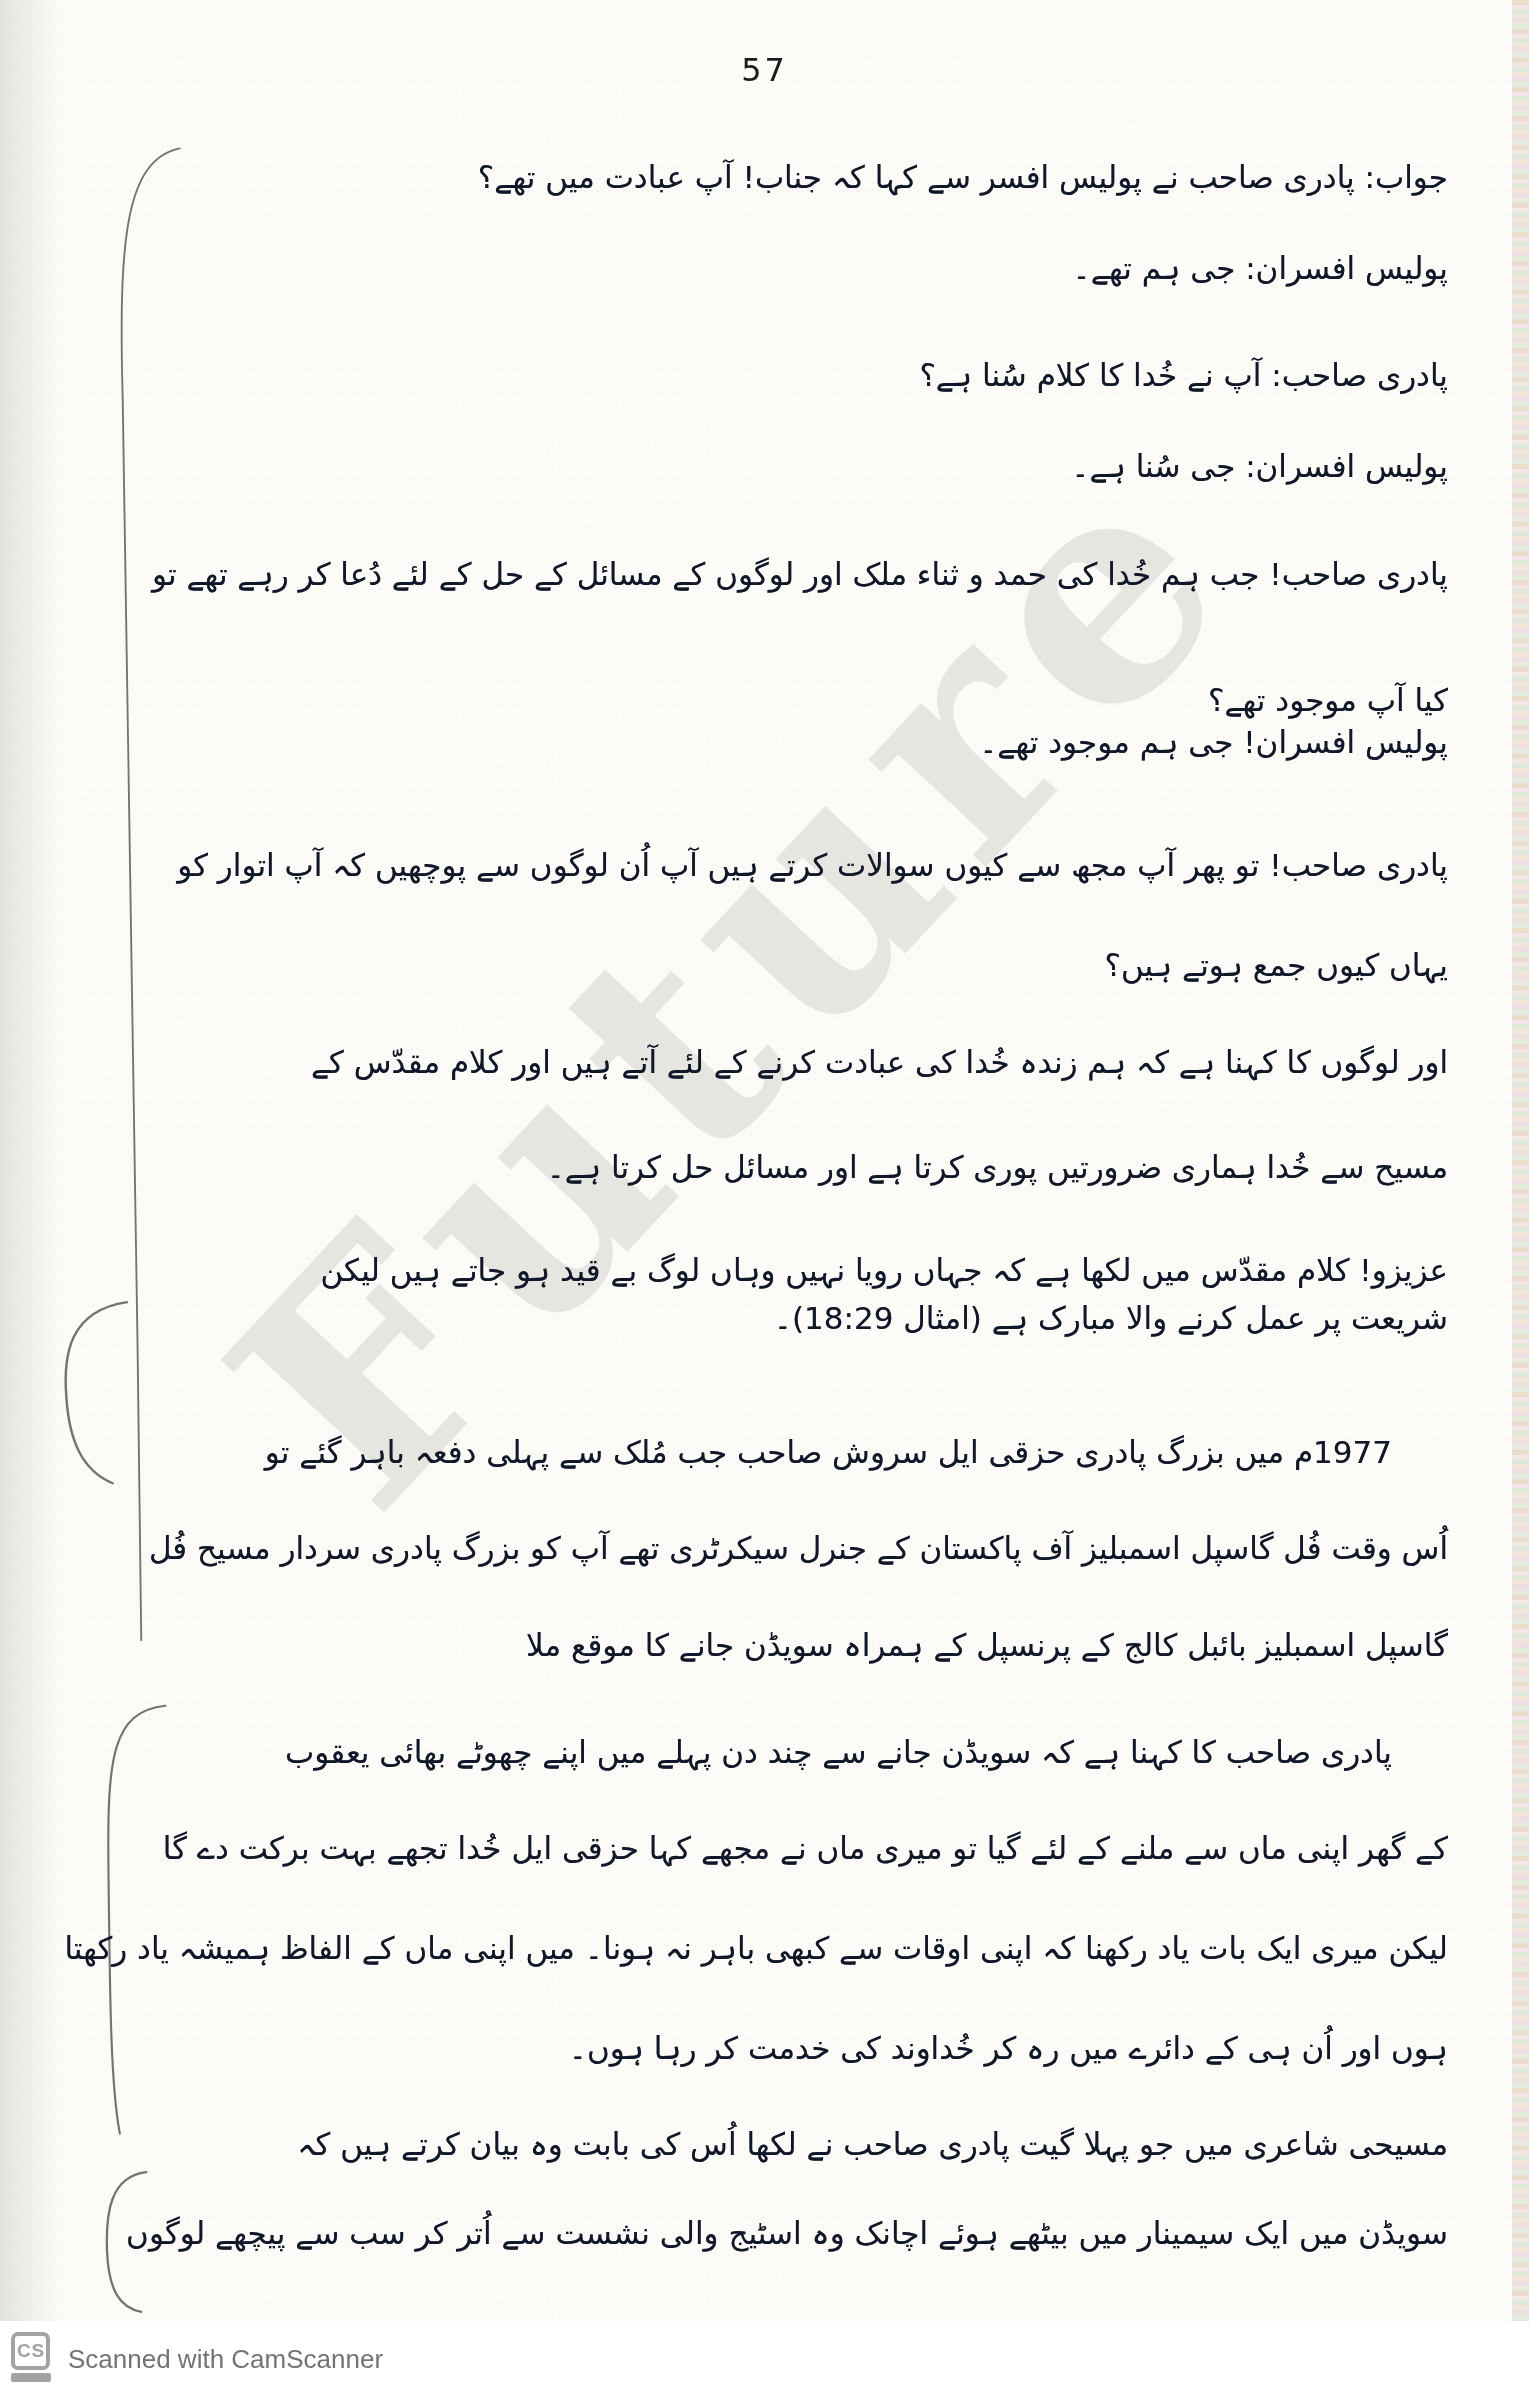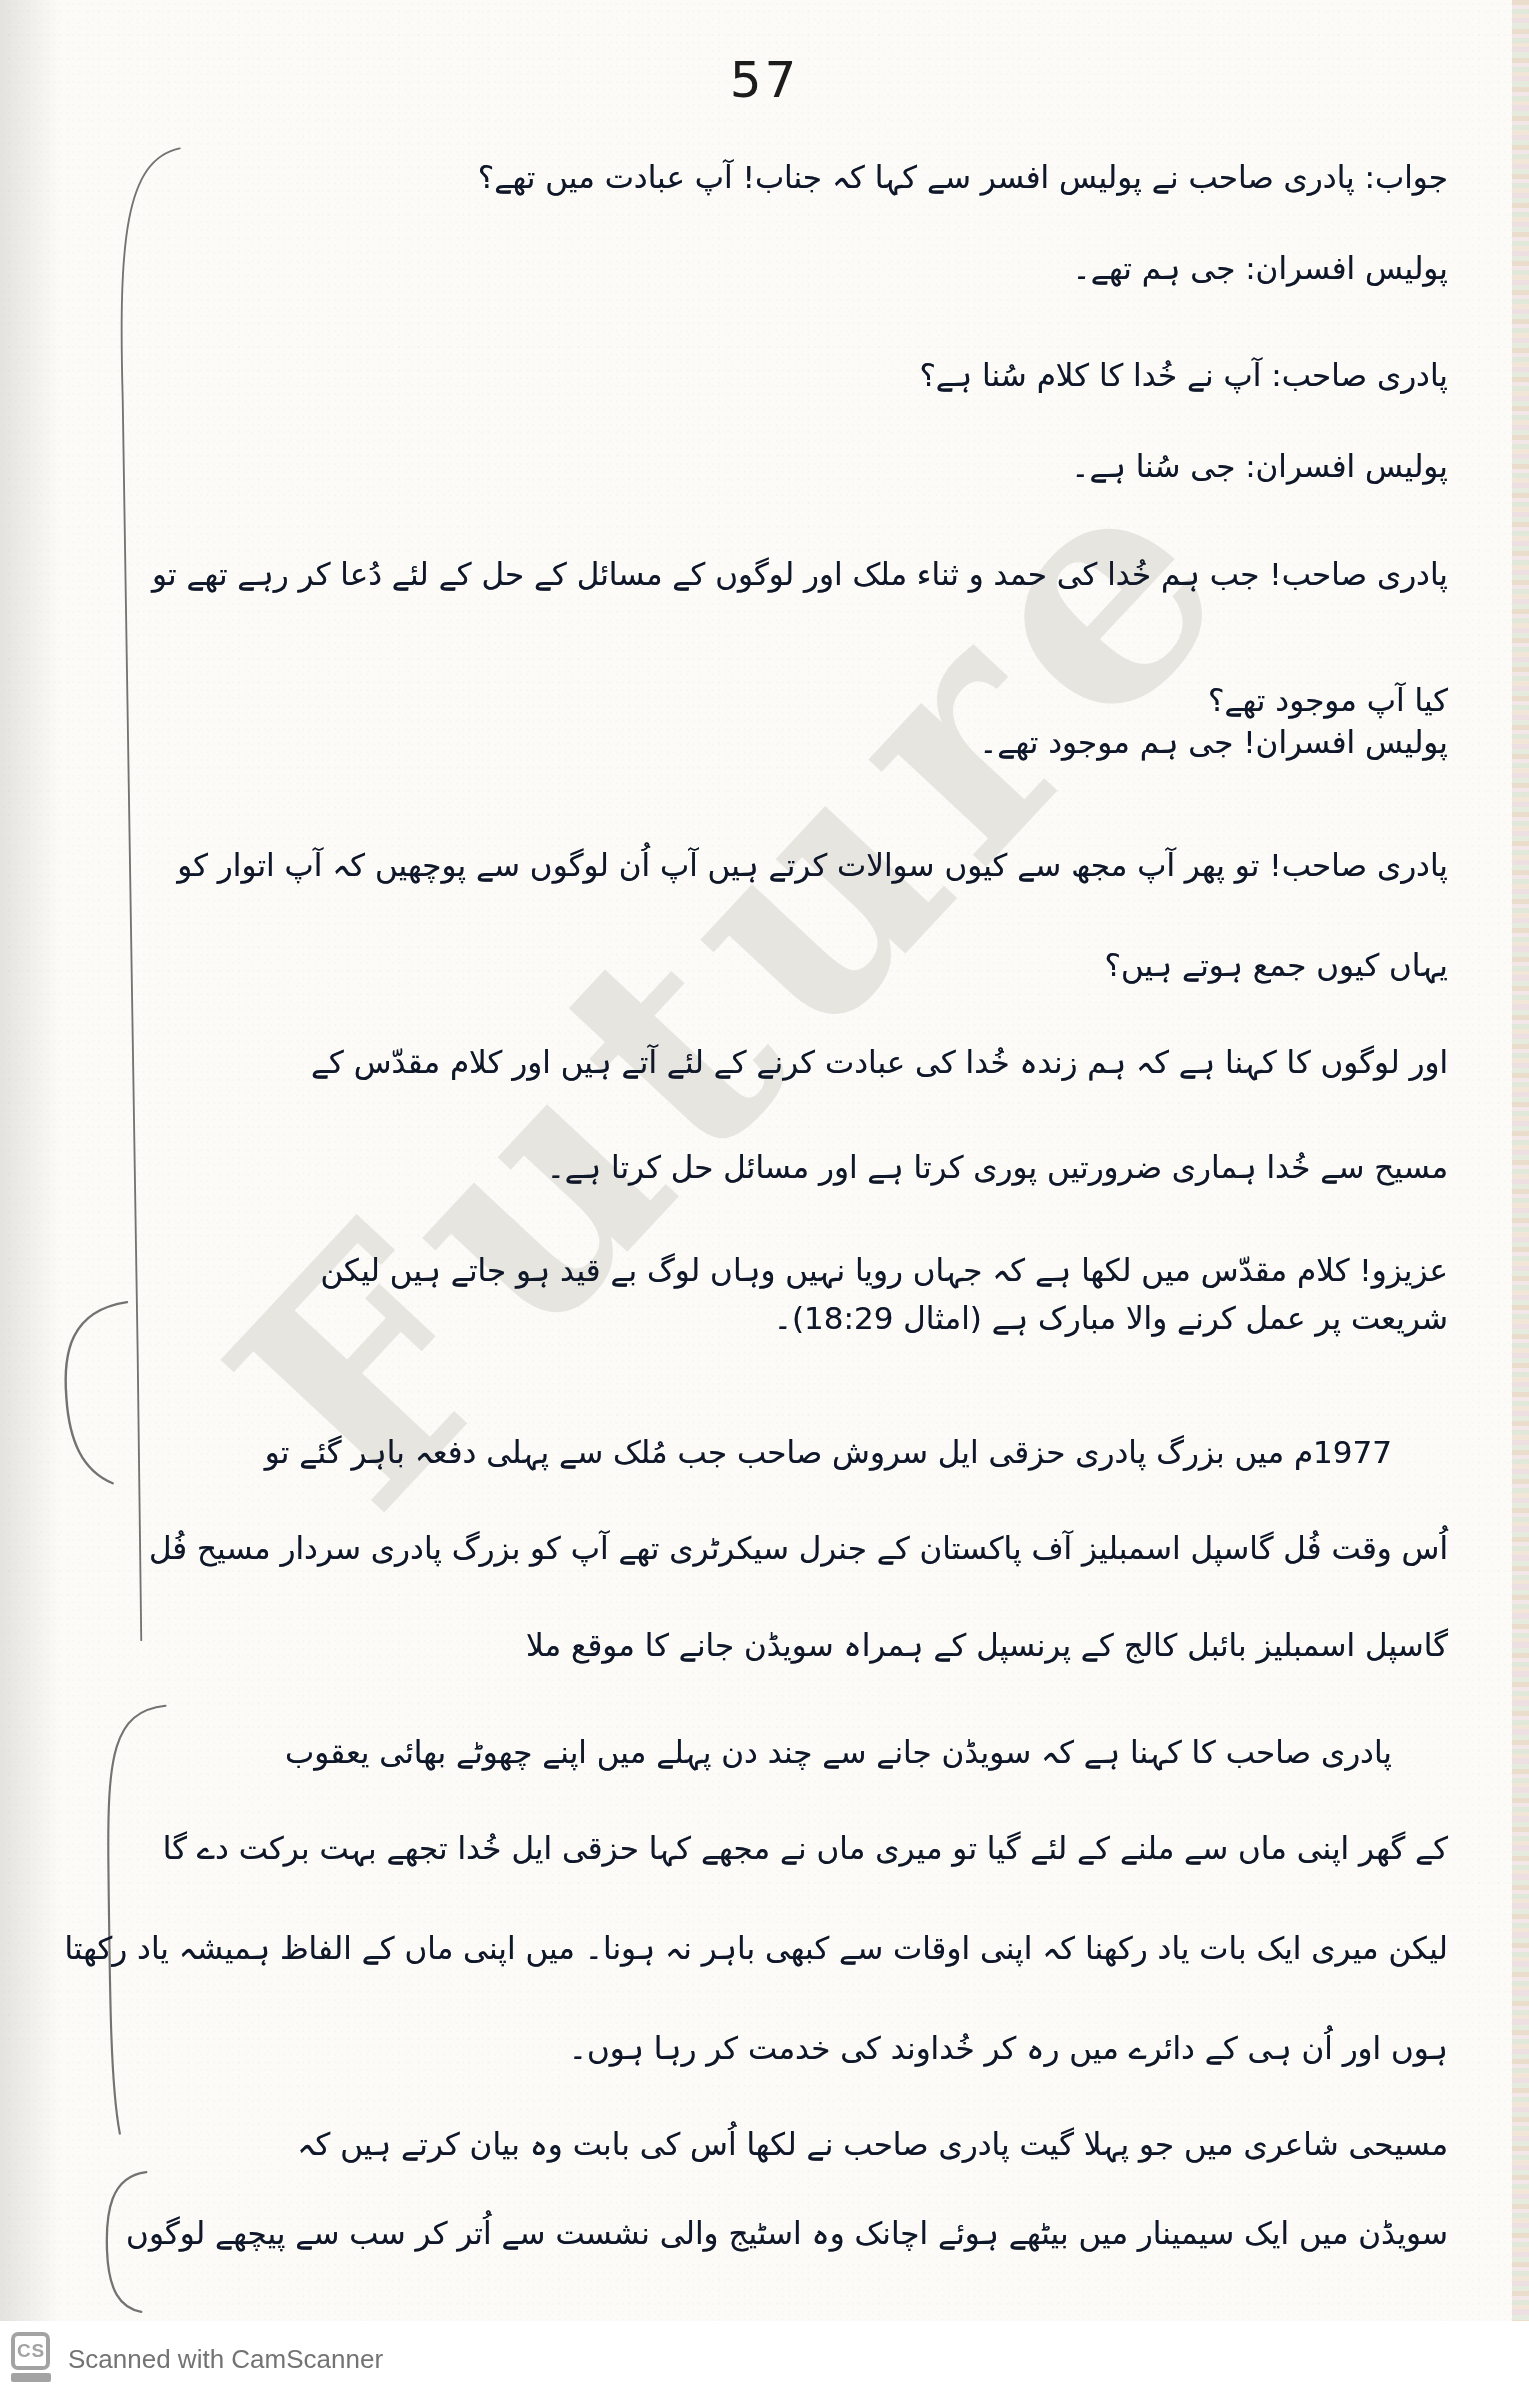--- a/index.html
+++ b/index.html
@@ -24,21 +24,21 @@
   }
   
   .right-edge-strip{
     position:absolute;right:0;top:0;width:17px;height:100%;z-index:3;opacity:.6;
     background:repeating-linear-gradient(180deg,
       #dfc9ae 0 5px, #eed9de 5px 9.3px, #cfdcc6 9.3px 14.3px,
       #ead8c2 14.3px 18.5px, #e3cdd4 18.5px 23.5px, #d6e0cc 23.5px 29px);
   }
   .page-number{
     position:absolute;top:51px;left:0;width:100%;text-align:center;z-index:2;
-    font-size:50px;letter-spacing:2.9px;color:#1c1c1c;font-family:"DejaVu Sans",sans-serif;
+    font-size:32px;letter-spacing:2.9px;color:#1c1c1c;font-family:"DejaVu Sans",sans-serif;
   }
   .watermark{
     position:absolute;left:-86px;top:799px;width:1640px;z-index:1;
     text-align:center;
     transform:rotate(-47deg);transform-origin:50% 50%;
     font-family:"DejaVu Serif",serif;font-weight:bold;
     font-size:307px;letter-spacing:21.4px;color:#e7e5e0;
     white-space:nowrap;pointer-events:none;
   }
   .uline{

